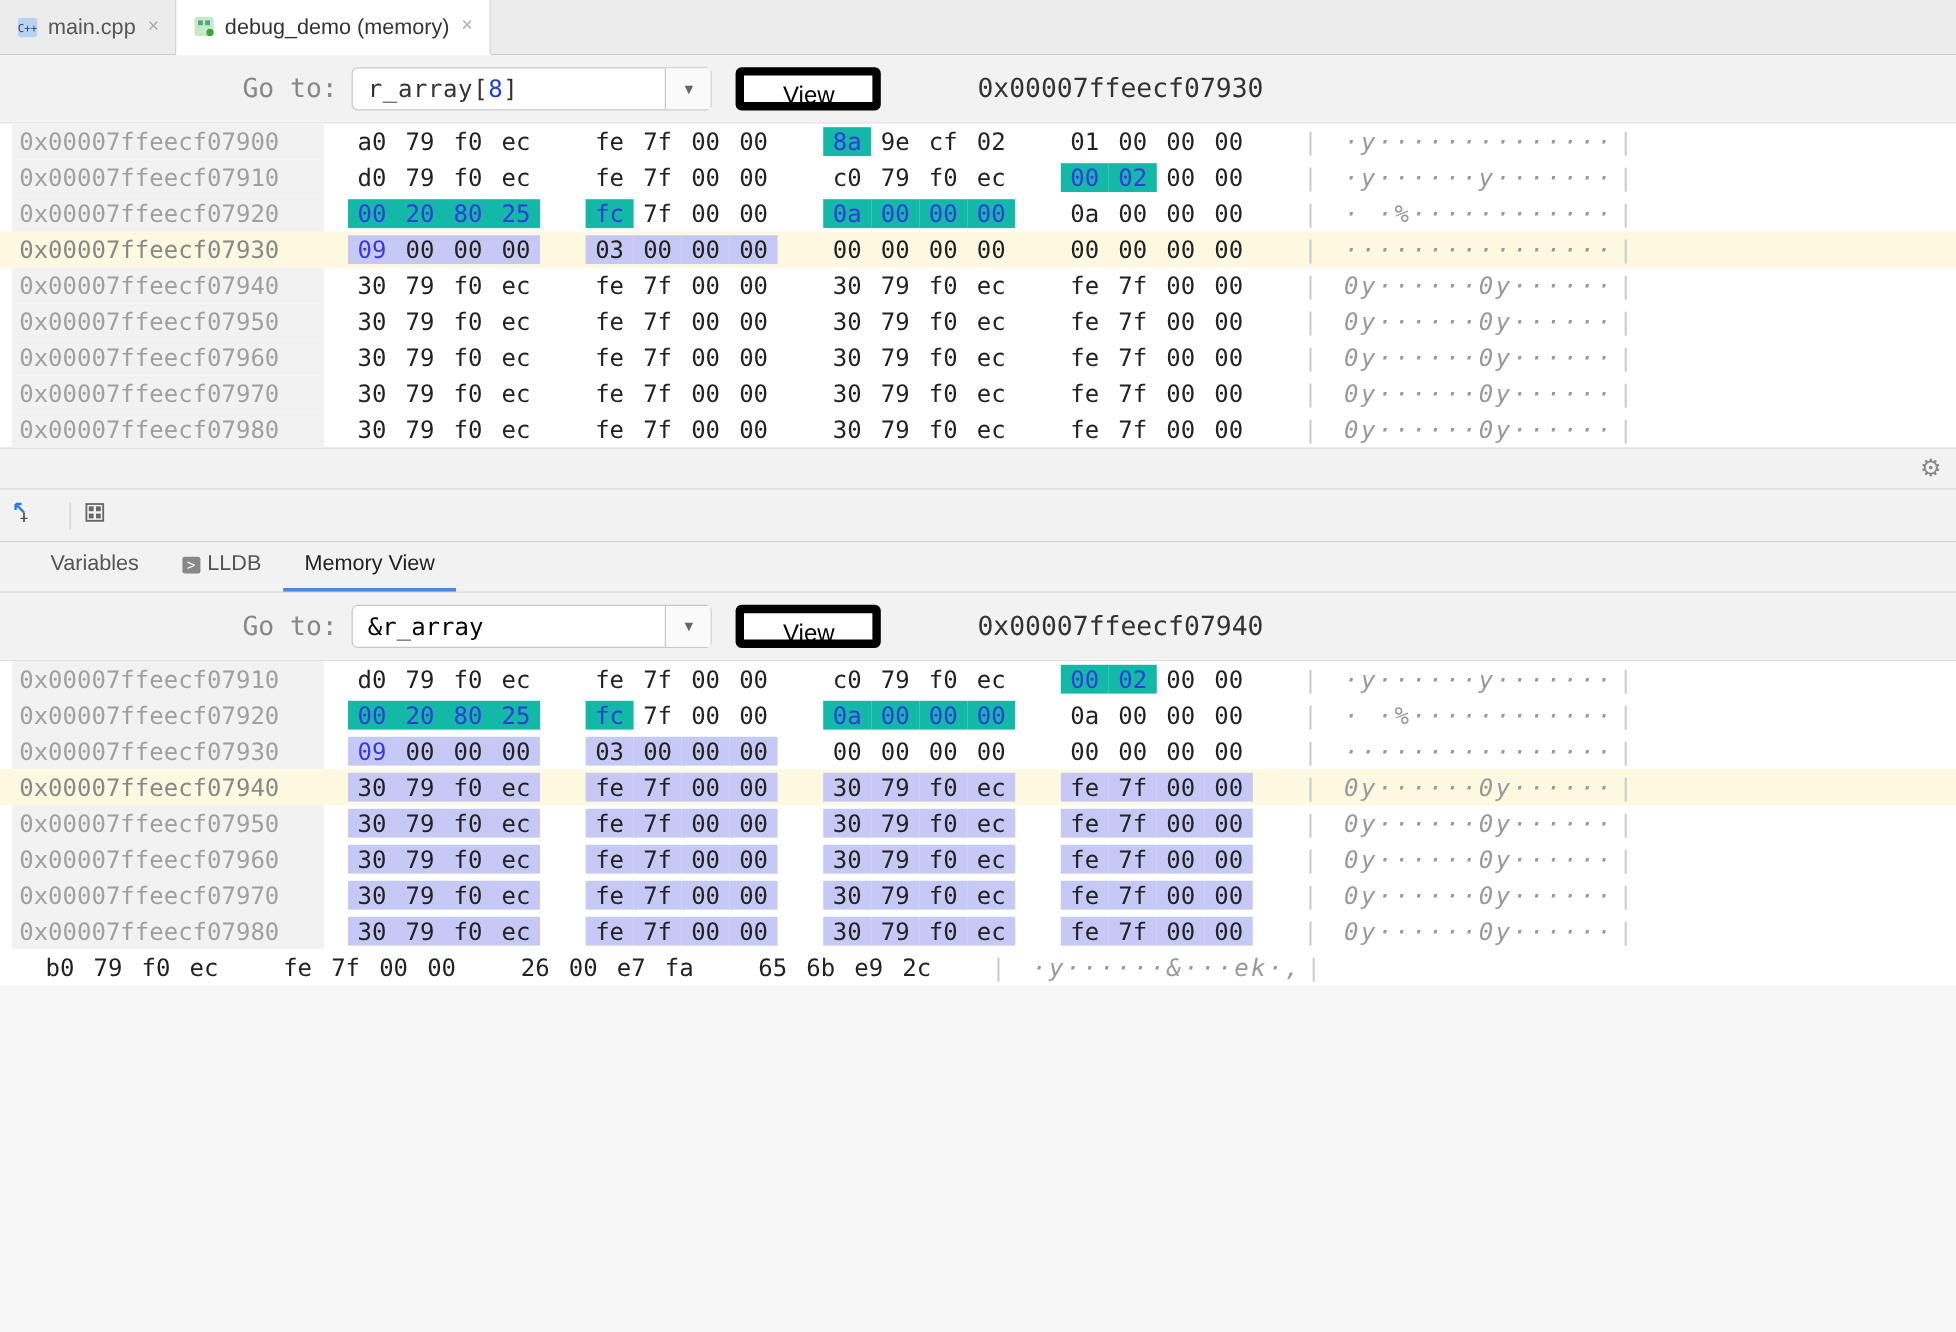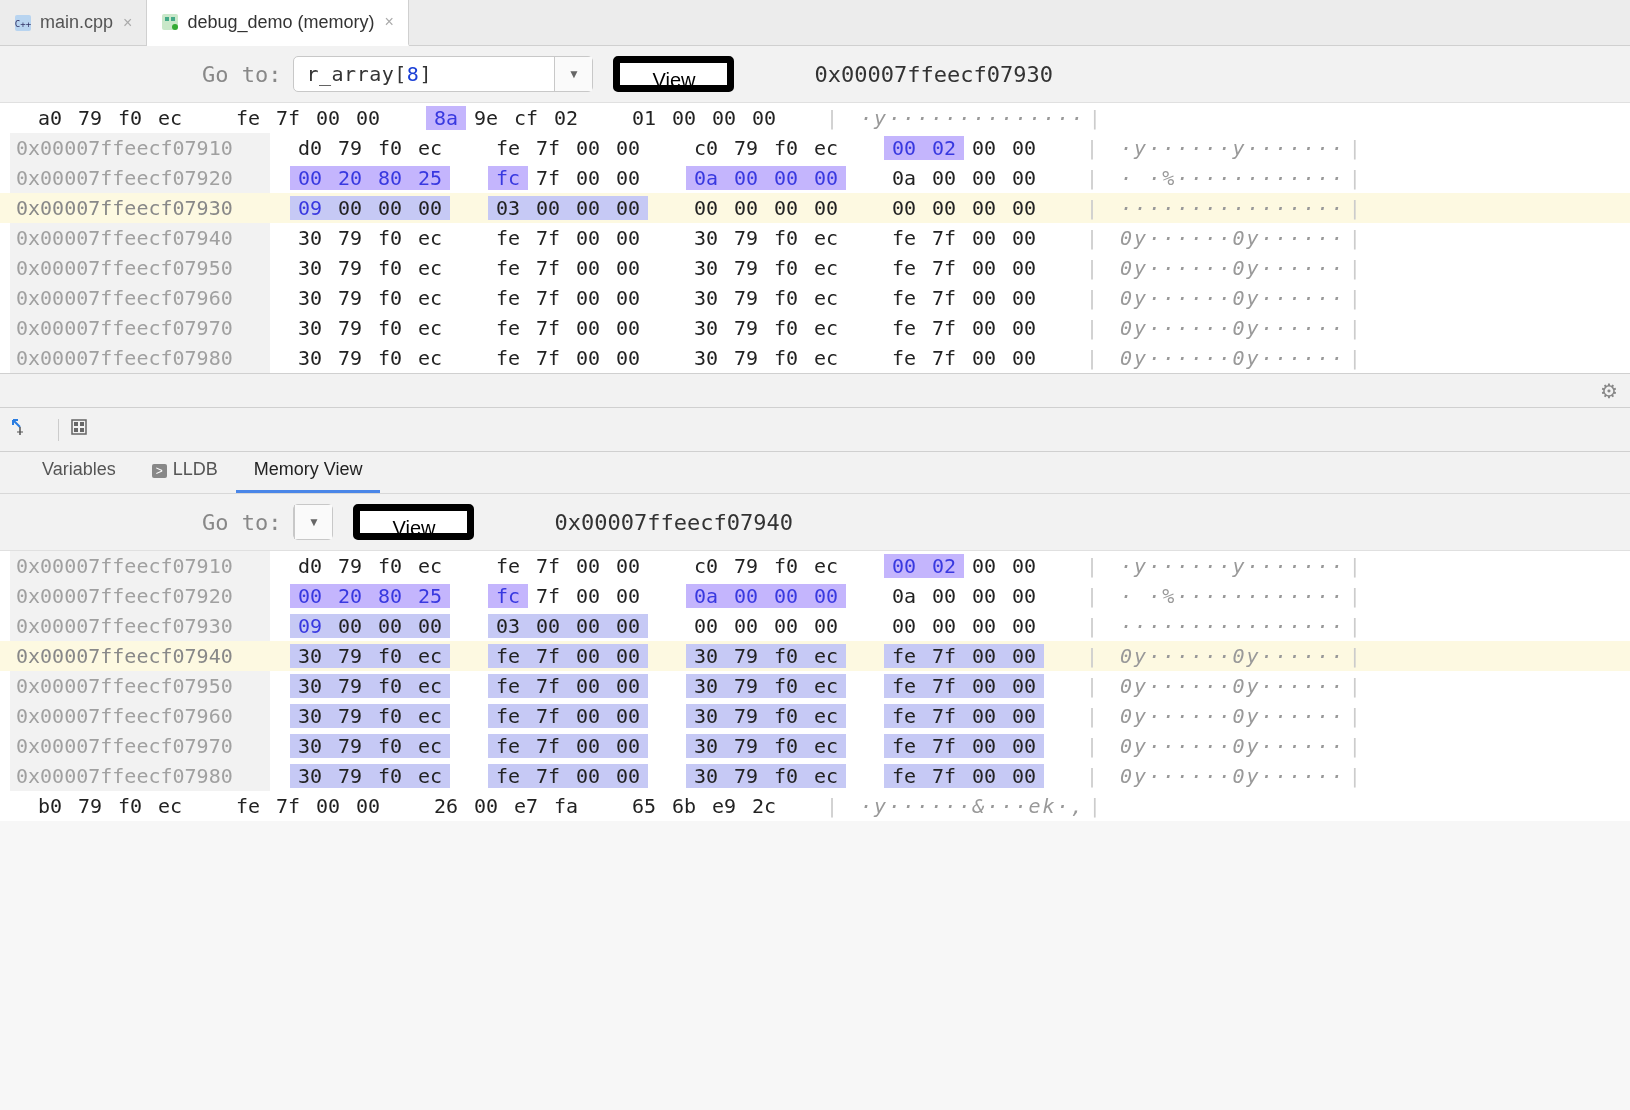--- a/index.html
+++ b/index.html
@@ -163,21 +163,21 @@
 }
 .hex-group {
   display: flex;
   margin-right: 38px;
 }
 .hex-byte {
   width: 40px;
   text-align: center;
   color: #222;
 }
-.hex-byte.hl-pink { background: #c4b5fd; color: #3838e0; }
+.hex-byte.hl-pink { background: #14b8a6; color: #3838e0; }
 .hex-byte.hl-blue { background: #c6c9f5; color: #222; }
 .hex-byte.bluefont { color: #3838e0; }
 .ascii-col {
   color: #999;
   font-style: italic;
   margin-left: 18px;
   letter-spacing: 2px;
   display:flex;
   align-items:center;
 }
@@ -253,20 +253,21 @@
         <span>]</span>
     </div>
     <div class="goto-dropdown">▼</div>
   </div>
   <button class="view-btn">View</button>
   <span class="addr-display">0x00007ffeecf07930</span>
 </div>
 
 <div class="mem-view" id="mem1">
     <div class="mem-row">
+      <div class="addr-col">0x00007ffeecf07900</div>
       <div class="hex-col">
         <div class="hex-group">
           <span class="hex-byte">a0</span>
           <span class="hex-byte">79</span>
           <span class="hex-byte">f0</span>
           <span class="hex-byte">ec</span>
         </div>
         <div class="hex-group">
           <span class="hex-byte">fe</span>
           <span class="hex-byte">7f</span>
@@ -576,20 +577,21 @@
   <div class="sub-tab">Variables</div>
   <div class="sub-tab">
     <span style="margin-right:6px;background:#888;color:#fff;padding:0 4px;font-size:12px;border-radius:2px">&gt;</span><span>LLDB</span>
   </div>
   <div class="sub-tab active">Memory View</div>
 </div>
 
 <div class="goto-bar">
   <span class="goto-label">Go to:</span>
   <div class="goto-input-wrap">
+    <input class="goto-input" value="&amp;r_array" style="">
     <div class="goto-dropdown">▼</div>
   </div>
   <button class="view-btn">View</button>
   <span class="addr-display">0x00007ffeecf07940</span>
 </div>
 
 <div class="mem-view" id="mem2" style="border-bottom:none">
     <div class="mem-row">
       <div class="addr-col">0x00007ffeecf07910</div>
       <div class="hex-col">

